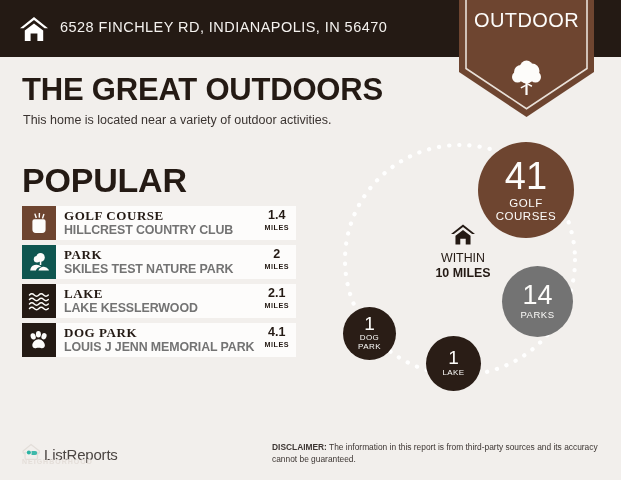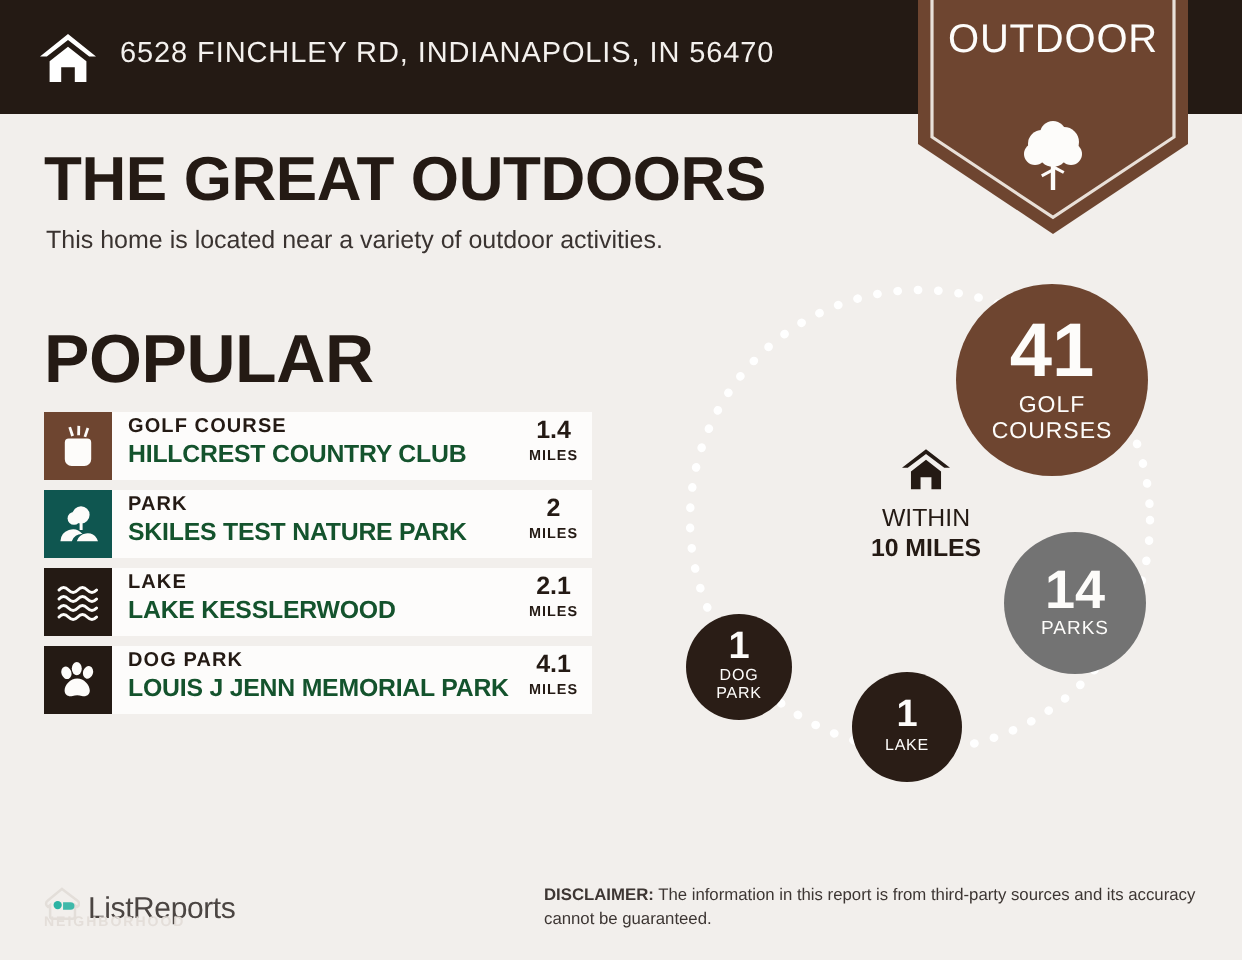--- a/index.html
+++ b/index.html
@@ -27,31 +27,31 @@
   
   .h1{position:absolute;left:22px;top:72px;font-size:31px;font-weight:700;color:#241a14;letter-spacing:-.2px;}
   .sub{position:absolute;left:23px;top:113px;font-size:12.5px;color:#3a3330;}
   .h2{position:absolute;left:22px;top:161px;font-size:34px;font-weight:700;color:#241a14;letter-spacing:-.2px;}
 
   
   .list{position:absolute;left:22px;top:206px;width:274px;}
   .row{position:relative;display:flex;align-items:stretch;height:34px;margin-bottom:5px;background:#fdfcfb;}
   .row .ic{width:34px;height:34px;flex:0 0 34px;display:flex;align-items:center;justify-content:center;}
   .row .body{flex:1 1 auto;padding:3px 0 0 8px;overflow:hidden;}
-  .cat{font-size:10px;font-weight:700;letter-spacing:.55px;color:#241a14;line-height:1;}
-  .nm{font-size:12.4px;font-weight:700;color:#14532d;line-height:1.12;margin-top:2px;letter-spacing:-.1px;}
+  .cat{font-size:13px;font-weight:700;letter-spacing:.55px;color:#241a14;line-height:1;font-family:Liberation Serif, serif;}
+  .nm{font-size:12.4px;font-weight:700;color:#737373;line-height:1.12;margin-top:2px;letter-spacing:-.1px;}
   .dist{flex:0 0 auto;padding:3px 7px 0 3px;text-align:center;}
   .dnum{font-size:12.5px;font-weight:700;color:#241a14;line-height:1.05;}
   .dunit{font-size:7.2px;font-weight:700;letter-spacing:.5px;color:#241a14;margin-top:1px;}
 
   
   .info{position:absolute;left:330px;top:138px;width:280px;height:272px;}
   .dots{position:absolute;left:0;top:0;}
   .circ{position:absolute;border-radius:50%;display:flex;flex-direction:column;align-items:center;justify-content:center;color:#fdfcfa;text-align:center;}
-  .c-num{font-weight:700;line-height:.95;}
+  .c-num{font-weight:400;line-height:.95;}
   .c-lab{font-weight:400;line-height:1.08;}
 
   .c-golf{left:148px;top:4px;width:96px;height:96px;background:#6e4530;}
   .c-golf .c-num{font-size:38px;margin-bottom:3px;}
   .c-golf .c-lab{font-size:11.5px;letter-spacing:.5px;}
 
   .c-parks{left:172px;top:128px;width:71px;height:71px;background:#737373;}
   .c-parks .c-num{font-size:27px;margin-bottom:2px;}
   .c-parks .c-lab{font-size:9.5px;letter-spacing:.5px;}
 

